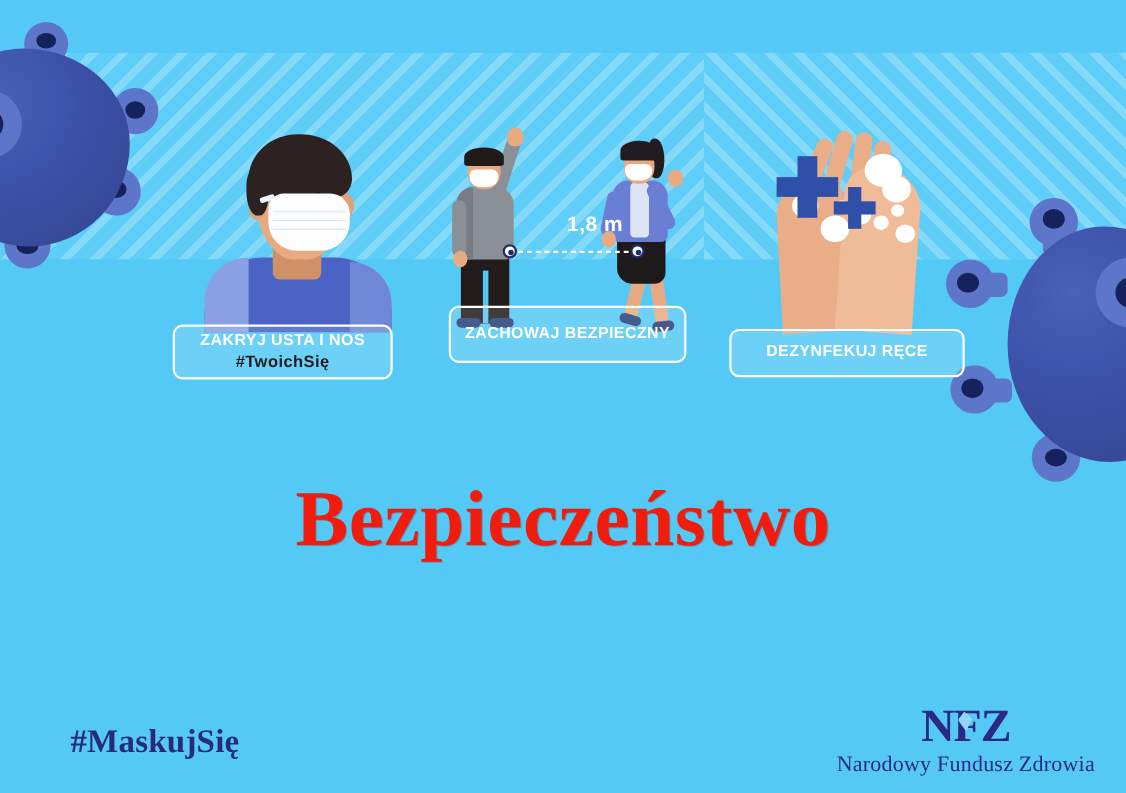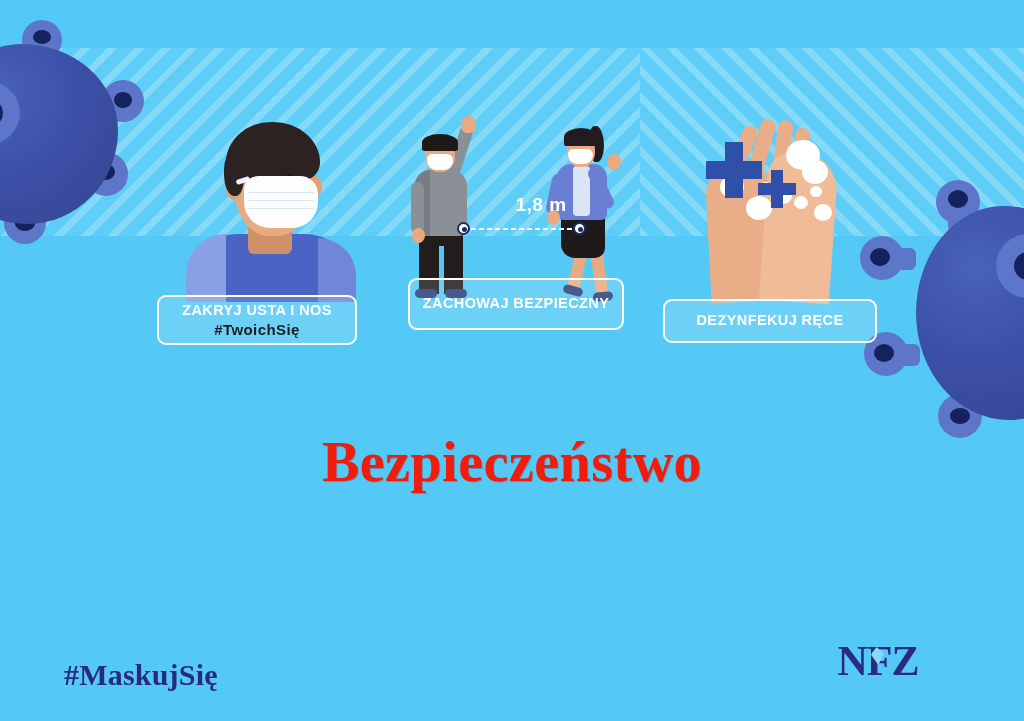--- a/index.html
+++ b/index.html
@@ -198,21 +198,21 @@
   .cap-hash{color:#1c1c1c;font-size:15px;font-weight:bold;}
   .cap-hash .sie{font-weight:bold;color:#1c1c1c;}
 
   
   .headline{
     position:absolute;left:0;width:1024px;text-align:center;
     font-family:"Liberation Serif",serif;
     color:#f21c0d;font-weight:bold;
     text-shadow:1px 1px 0 rgba(120,0,0,.25);
   }
-  #head1{top:430px;font-size:56px;letter-spacing:.5px;}
+  #head1{top:430px;font-size:72px;letter-spacing:.5px;}
   #head2{top:510px;font-size:60px;letter-spacing:.5px;}
 
   
   .hashtag{
     position:absolute;left:64px;top:658px;
     font-family:"Liberation Serif",serif;font-weight:bold;
     font-size:30px;color:#262b80;letter-spacing:.2px;
   }
   .nfz{position:absolute;left:748px;top:640px;width:260px;text-align:center;}
   .nfz-mark{
@@ -393,15 +393,16 @@
 
   <div class="headline" id="head1">Bezpieczeństwo</div>
 
   <div class="hashtag">#MaskujSię</div>
 
   <div class="nfz">
     <div class="nfz-mark">
       <span>NFZ</span>
       <span class="nfz-leaf"></span>
     </div>
+    <div class="nfz-sub">Narodowy Fundusz Zdrowia</div>
   </div>
 
 </div>
 
 </body></html>

